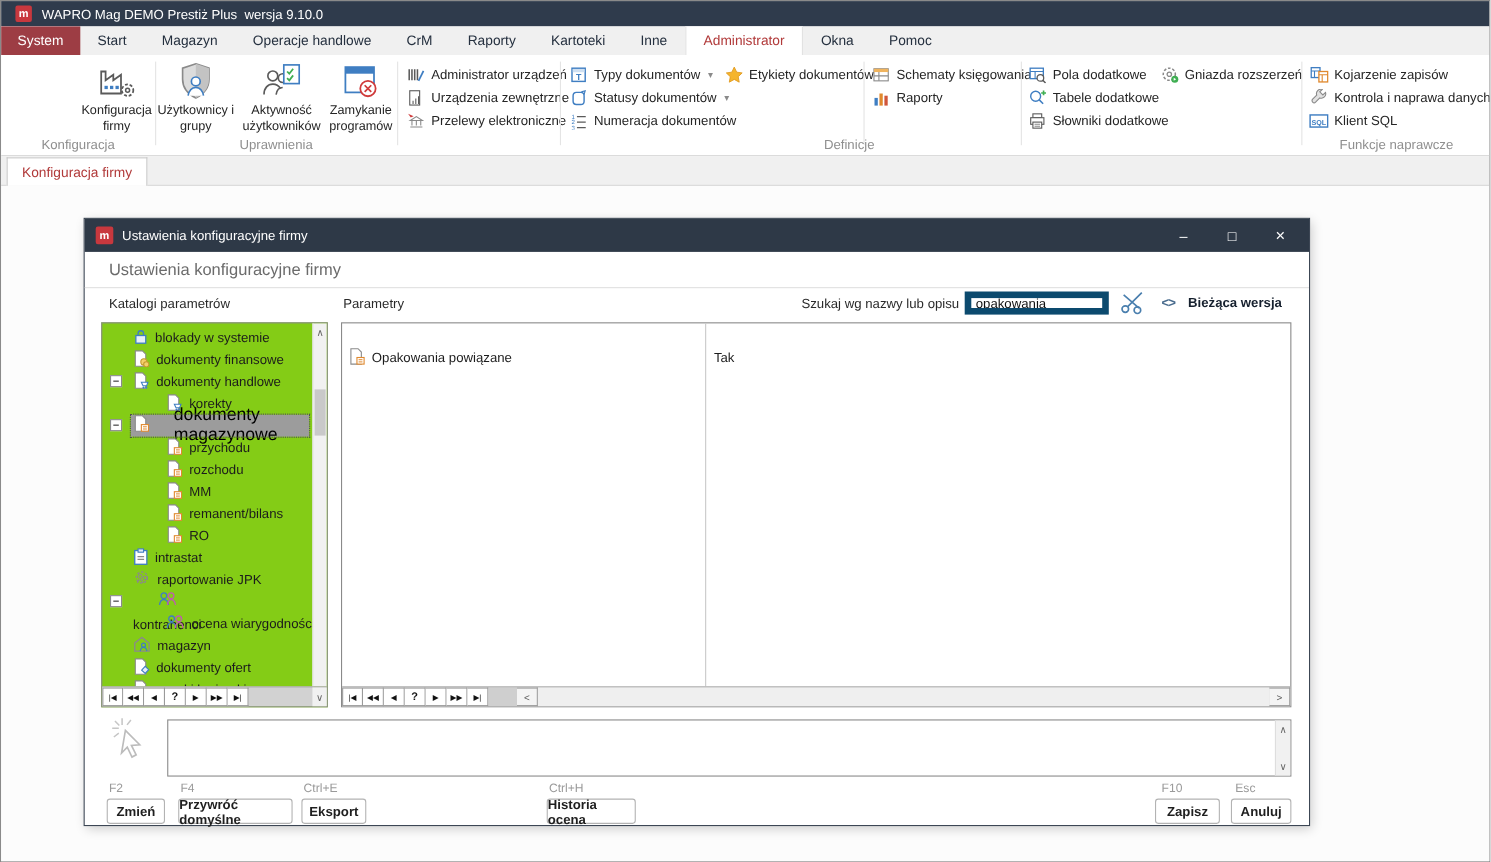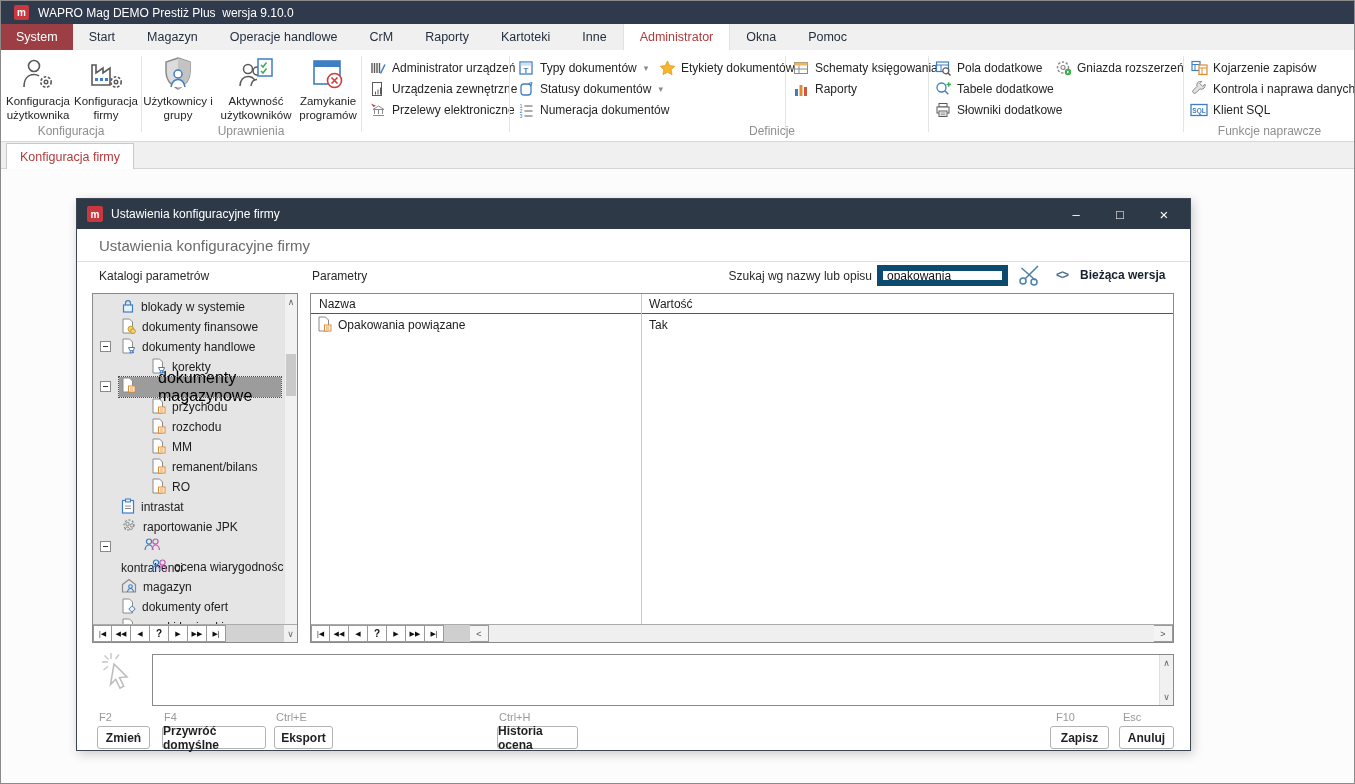--- a/index.html
+++ b/index.html
@@ -38,21 +38,21 @@
   .dialog { position:absolute; left:75px; top:29px; width:1115px; height:553px; background:#fff; border:1px solid #3c4654; box-shadow:2px 3px 10px rgba(0,0,0,.2); }
   .dtitle { position:absolute; top:0; left:0; right:0; height:30px; background:#2e3947; display:flex; align-items:center; padding-left:10px; gap:8px; color:#fff; font-size:12px; }
   .dctrl { position:absolute; top:0; height:30px; width:44px; display:flex; align-items:center; justify-content:center; color:#fff; font-size:13px; }
   .dhead { position:absolute; top:30px; left:0; right:0; height:33px; display:flex; align-items:center; padding-left:22px; font-size:15px; color:#6b6b6b; border-bottom:1px solid #e0e0e0; }
   .lbl { position:absolute; font-size:12px; color:#2a2a2a; white-space:nowrap; }
   .searchinput { position:absolute; left:800px; top:66px; width:131px; height:21px; border:6px solid #0c4a6e; font-size:12px; padding:0 4px; font-family:"Liberation Sans",sans-serif; color:#111; }
   .cmp { position:absolute; left:979px; top:69px; font-size:12px; font-weight:bold; color:#4a6c8e; letter-spacing:-1px; }
   .ver { position:absolute; left:1003px; top:69px; font-size:12px; font-weight:bold; color:#16202e; }
 
   
-  .tree { position:absolute; left:15px; top:94px; width:206px; height:350px; border:1px solid #8a8a8a; background:#e5e5e5; }
+  .tree { position:absolute; left:15px; top:94px; width:206px; height:350px; border:1px solid #8a8a8a; background:#84cc16; }
   .titems { position:absolute; left:0; top:0; right:13px; bottom:18px; overflow:hidden; }
   .titem { position:absolute; height:20px; display:flex; align-items:center; font-size:12px; color:#1c1c1c; white-space:nowrap; gap:6px; }
   .expander { position:absolute; width:11px; height:11px; border:1px solid #8a8a8a; background:#fff; }
   .expander::before { content:""; position:absolute; left:2px; top:4px; width:5px; height:1px; background:#333; }
   .selwrap { position:absolute; left:26px; height:20px; width:162px; background:#9c9c9c; outline:1px dotted #4f4f4f; display:flex; align-items:center; gap:22px; padding-left:2px; }
   .vscroll { position:absolute; top:0; right:0; bottom:18px; width:13px; background:#f1f1f1; border-left:1px solid #e3e3e3; }
   .sarrow { color:#666; font-size:9px; display:flex; align-items:center; justify-content:center; }
   .vthumb { position:absolute; left:1px; right:1px; top:60px; height:42px; background:#c9c9c9; }
   .navrow { position:absolute; left:0; right:0; bottom:0; height:18px; background:#d2d2d2; border-top:1px solid #ababab; display:flex; align-items:stretch; }
   .navbtn { width:19px; background:#fff; border:1px solid #9a9a9a; border-left:none; display:flex; align-items:center; justify-content:center; font-size:7px; color:#111; flex:none; }
@@ -101,31 +101,20 @@
     <div class="mi">Raporty</div>
     <div class="mi">Kartoteki</div>
     <div class="mi">Inne</div>
     <div class="mi active">Administrator</div>
     <div class="mi">Okna</div>
     <div class="mi">Pomoc</div>
   </div>
 
   <div class="ribbon">
 
-    <div class="bigbtn" style="left:3px;width:68px;">
-      <span class="ic">
-        <svg width="34" height="34" viewBox="0 0 34 34">
-            <circle cx="13" cy="9" r="5.5" fill="none" stroke="#5a5a5a" stroke-width="1.6"></circle>
-            <path d="M3 30c0-8 4-12.5 10-12.5 2 0 3.7.5 5 1.4" fill="none" stroke="#5a5a5a" stroke-width="1.6"></path>
-            <circle cx="25" cy="25" r="5.2" fill="#fff" stroke="#5a5a5a" stroke-width="1.6" stroke-dasharray="2.6 1.7"></circle>
-            <circle cx="25" cy="25" r="1.8" fill="none" stroke="#5a5a5a" stroke-width="1.4"></circle>
-          </svg>
-      </span>
-      <span>Konfiguracja użytkownika</span>
-    </div>
     <div class="bigbtn" style="left:71px;width:68px;">
       <span class="ic">
         <svg width="36" height="34" viewBox="0 0 36 34">
             <path d="M4 28V8h4v8l7-5v5l7-5v17z" fill="none" stroke="#5a5a5a" stroke-width="1.6"></path>
             <rect x="7" y="21" width="3" height="3" fill="#3f7ec2"></rect>
             <rect x="12" y="21" width="3" height="3" fill="#3f7ec2"></rect>
             <rect x="17" y="21" width="3" height="3" fill="#3f7ec2"></rect>
             <circle cx="28" cy="25" r="5.2" fill="#fff" stroke="#5a5a5a" stroke-width="1.6" stroke-dasharray="2.6 1.7"></circle>
             <circle cx="28" cy="25" r="1.8" fill="none" stroke="#5a5a5a" stroke-width="1.4"></circle>
           </svg>
@@ -554,24 +543,20 @@
           <div class="navbtn q">?</div>
           <div class="navbtn">▶</div>
           <div class="navbtn">▶▶</div>
           <div class="navbtn">▶|</div>
           <div class="nfill"></div>
           <div class="sdownbox">∨</div>
         </div>
       </div>
 
       <div class="ptable">
-        <div class="thead">
-          <div class="thc1">Nazwa</div>
-          <div class="thc2">Wartość</div>
-        </div>
         <div class="colsep"></div>
         <div class="trow">
           <div class="trc1">
             <span><svg width="15" height="16">
                   <path d="M2 1h6.5l3 3v11H2z" fill="#fff" stroke="#8a8a8a"></path>
                   <rect x="7.5" y="9" width="6.5" height="6" fill="#fff" stroke="#e0892e"></rect>
                   <path d="M9 11h3.5M9 13h3.5" stroke="#e0892e" stroke-width=".9" fill="none"></path>
                 </svg></span>
             <span>Opakowania powiązane</span>
           </div>

